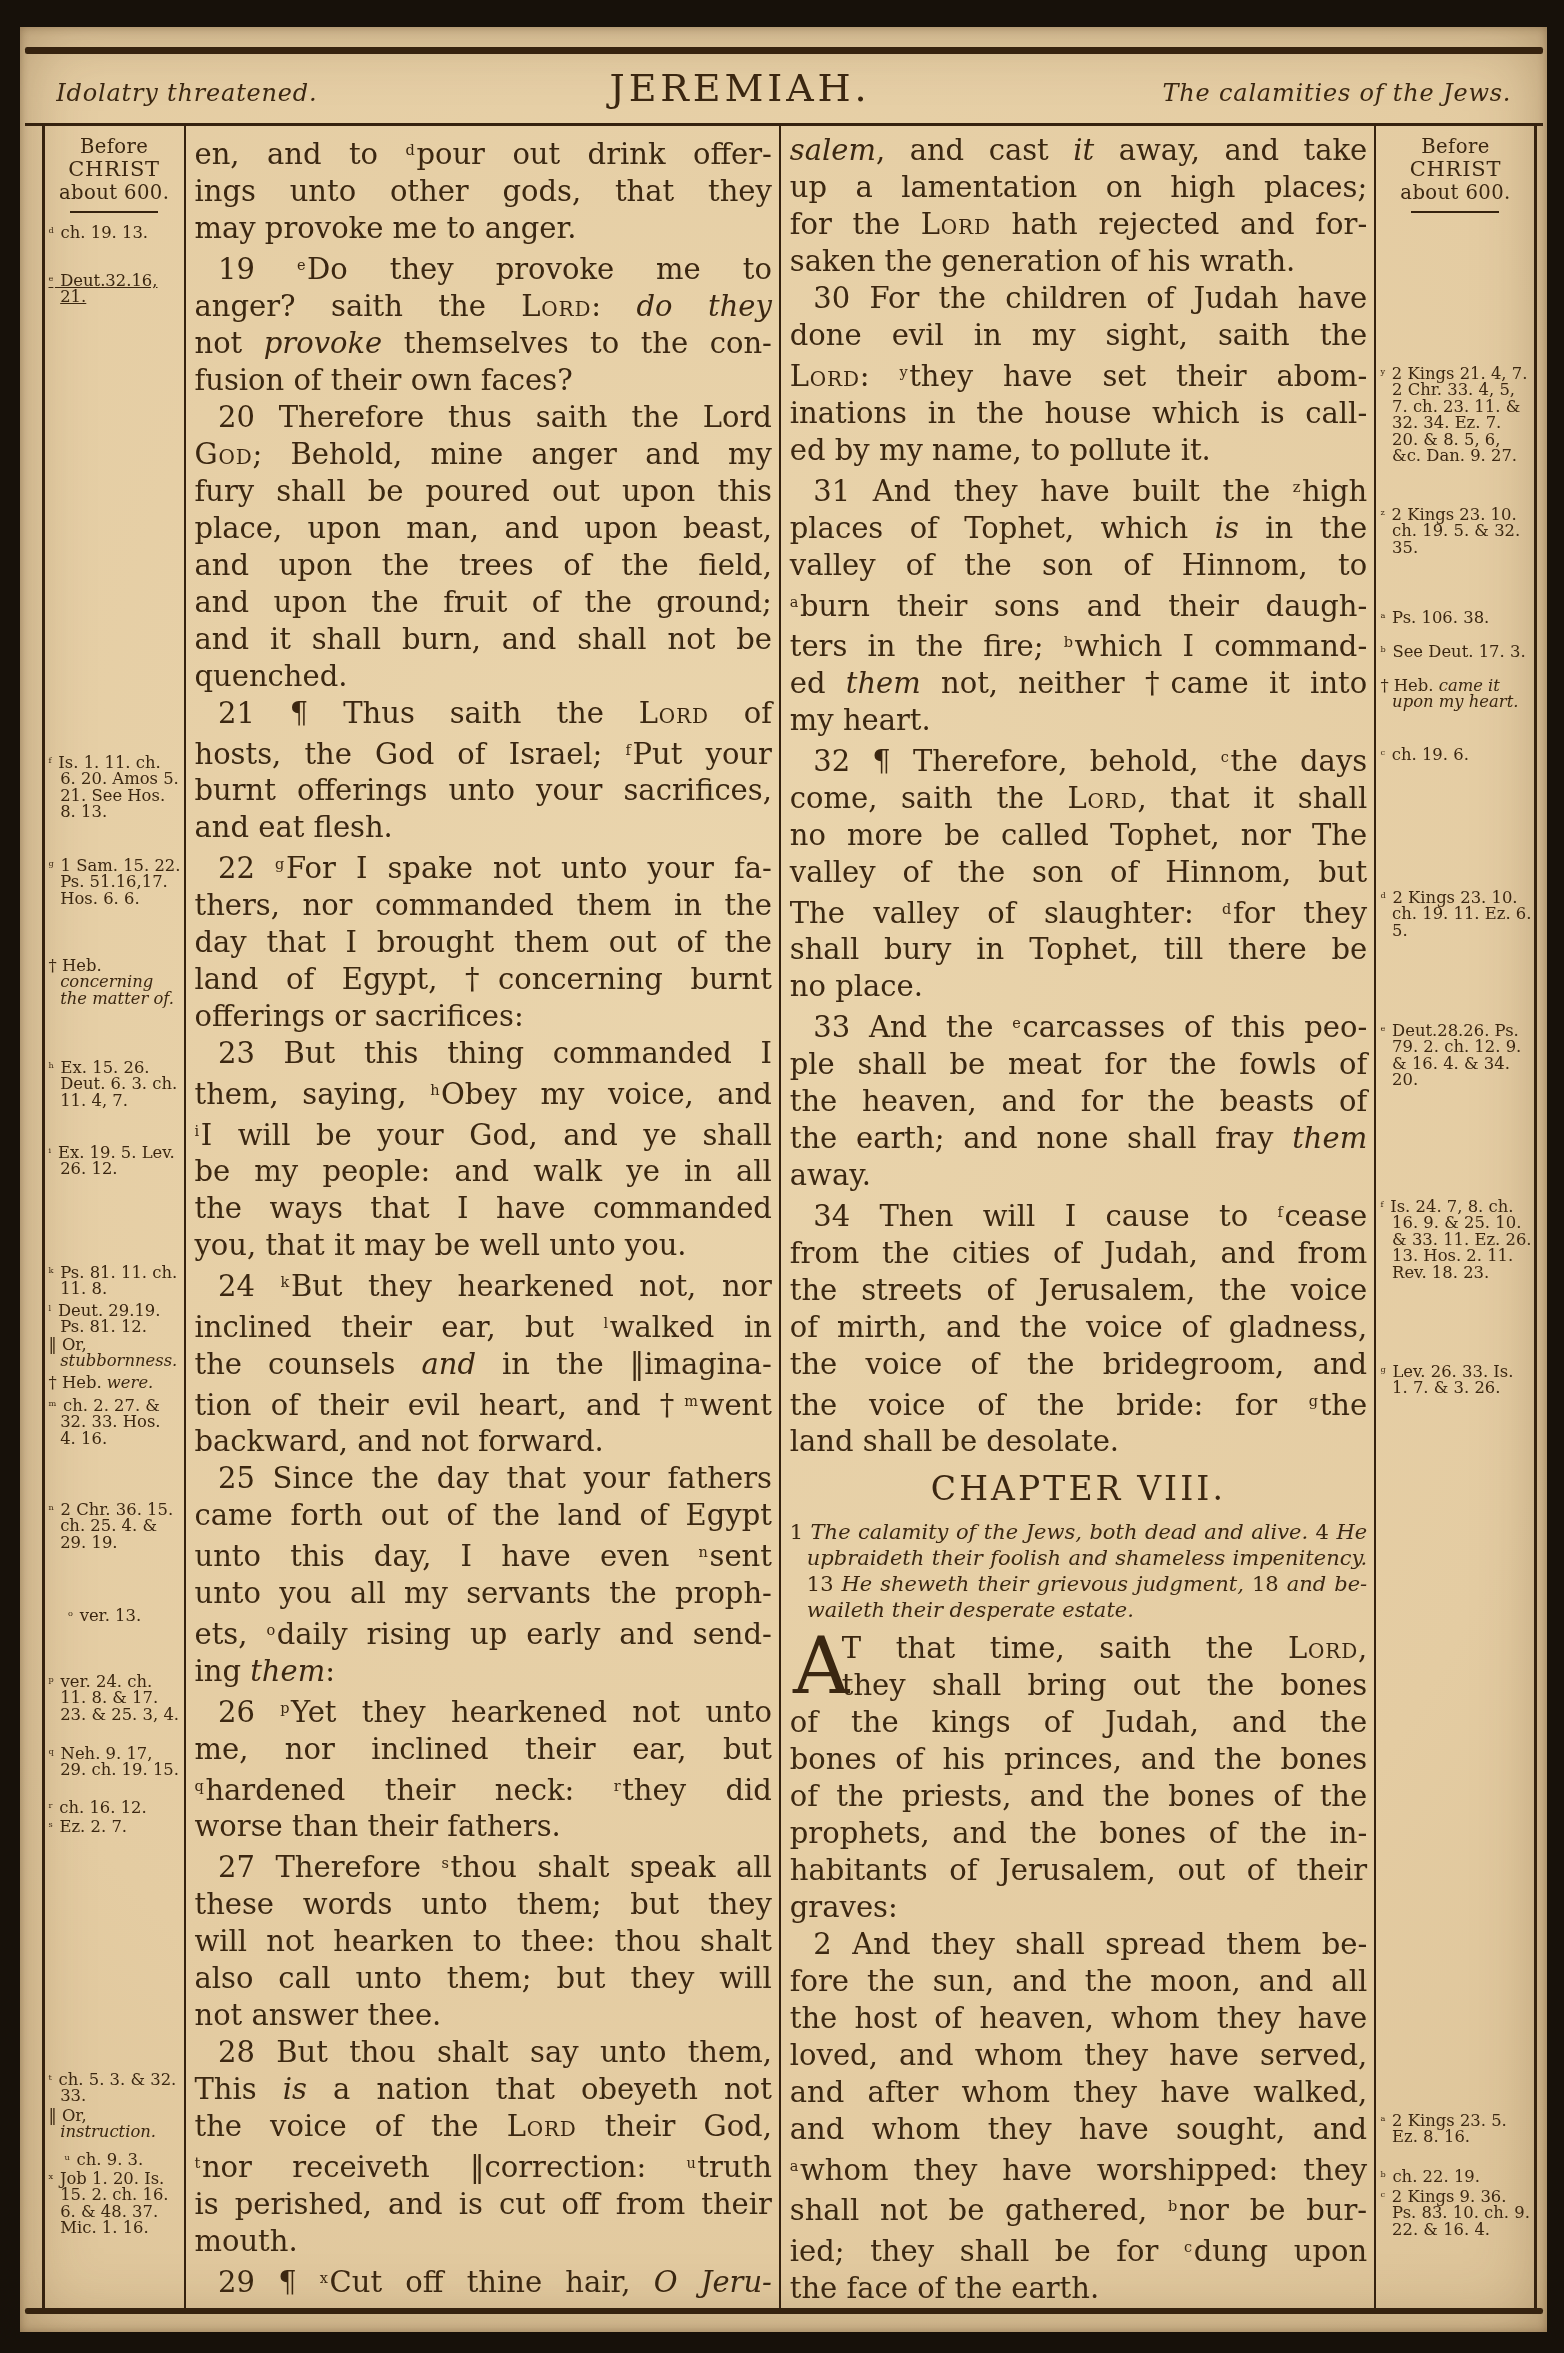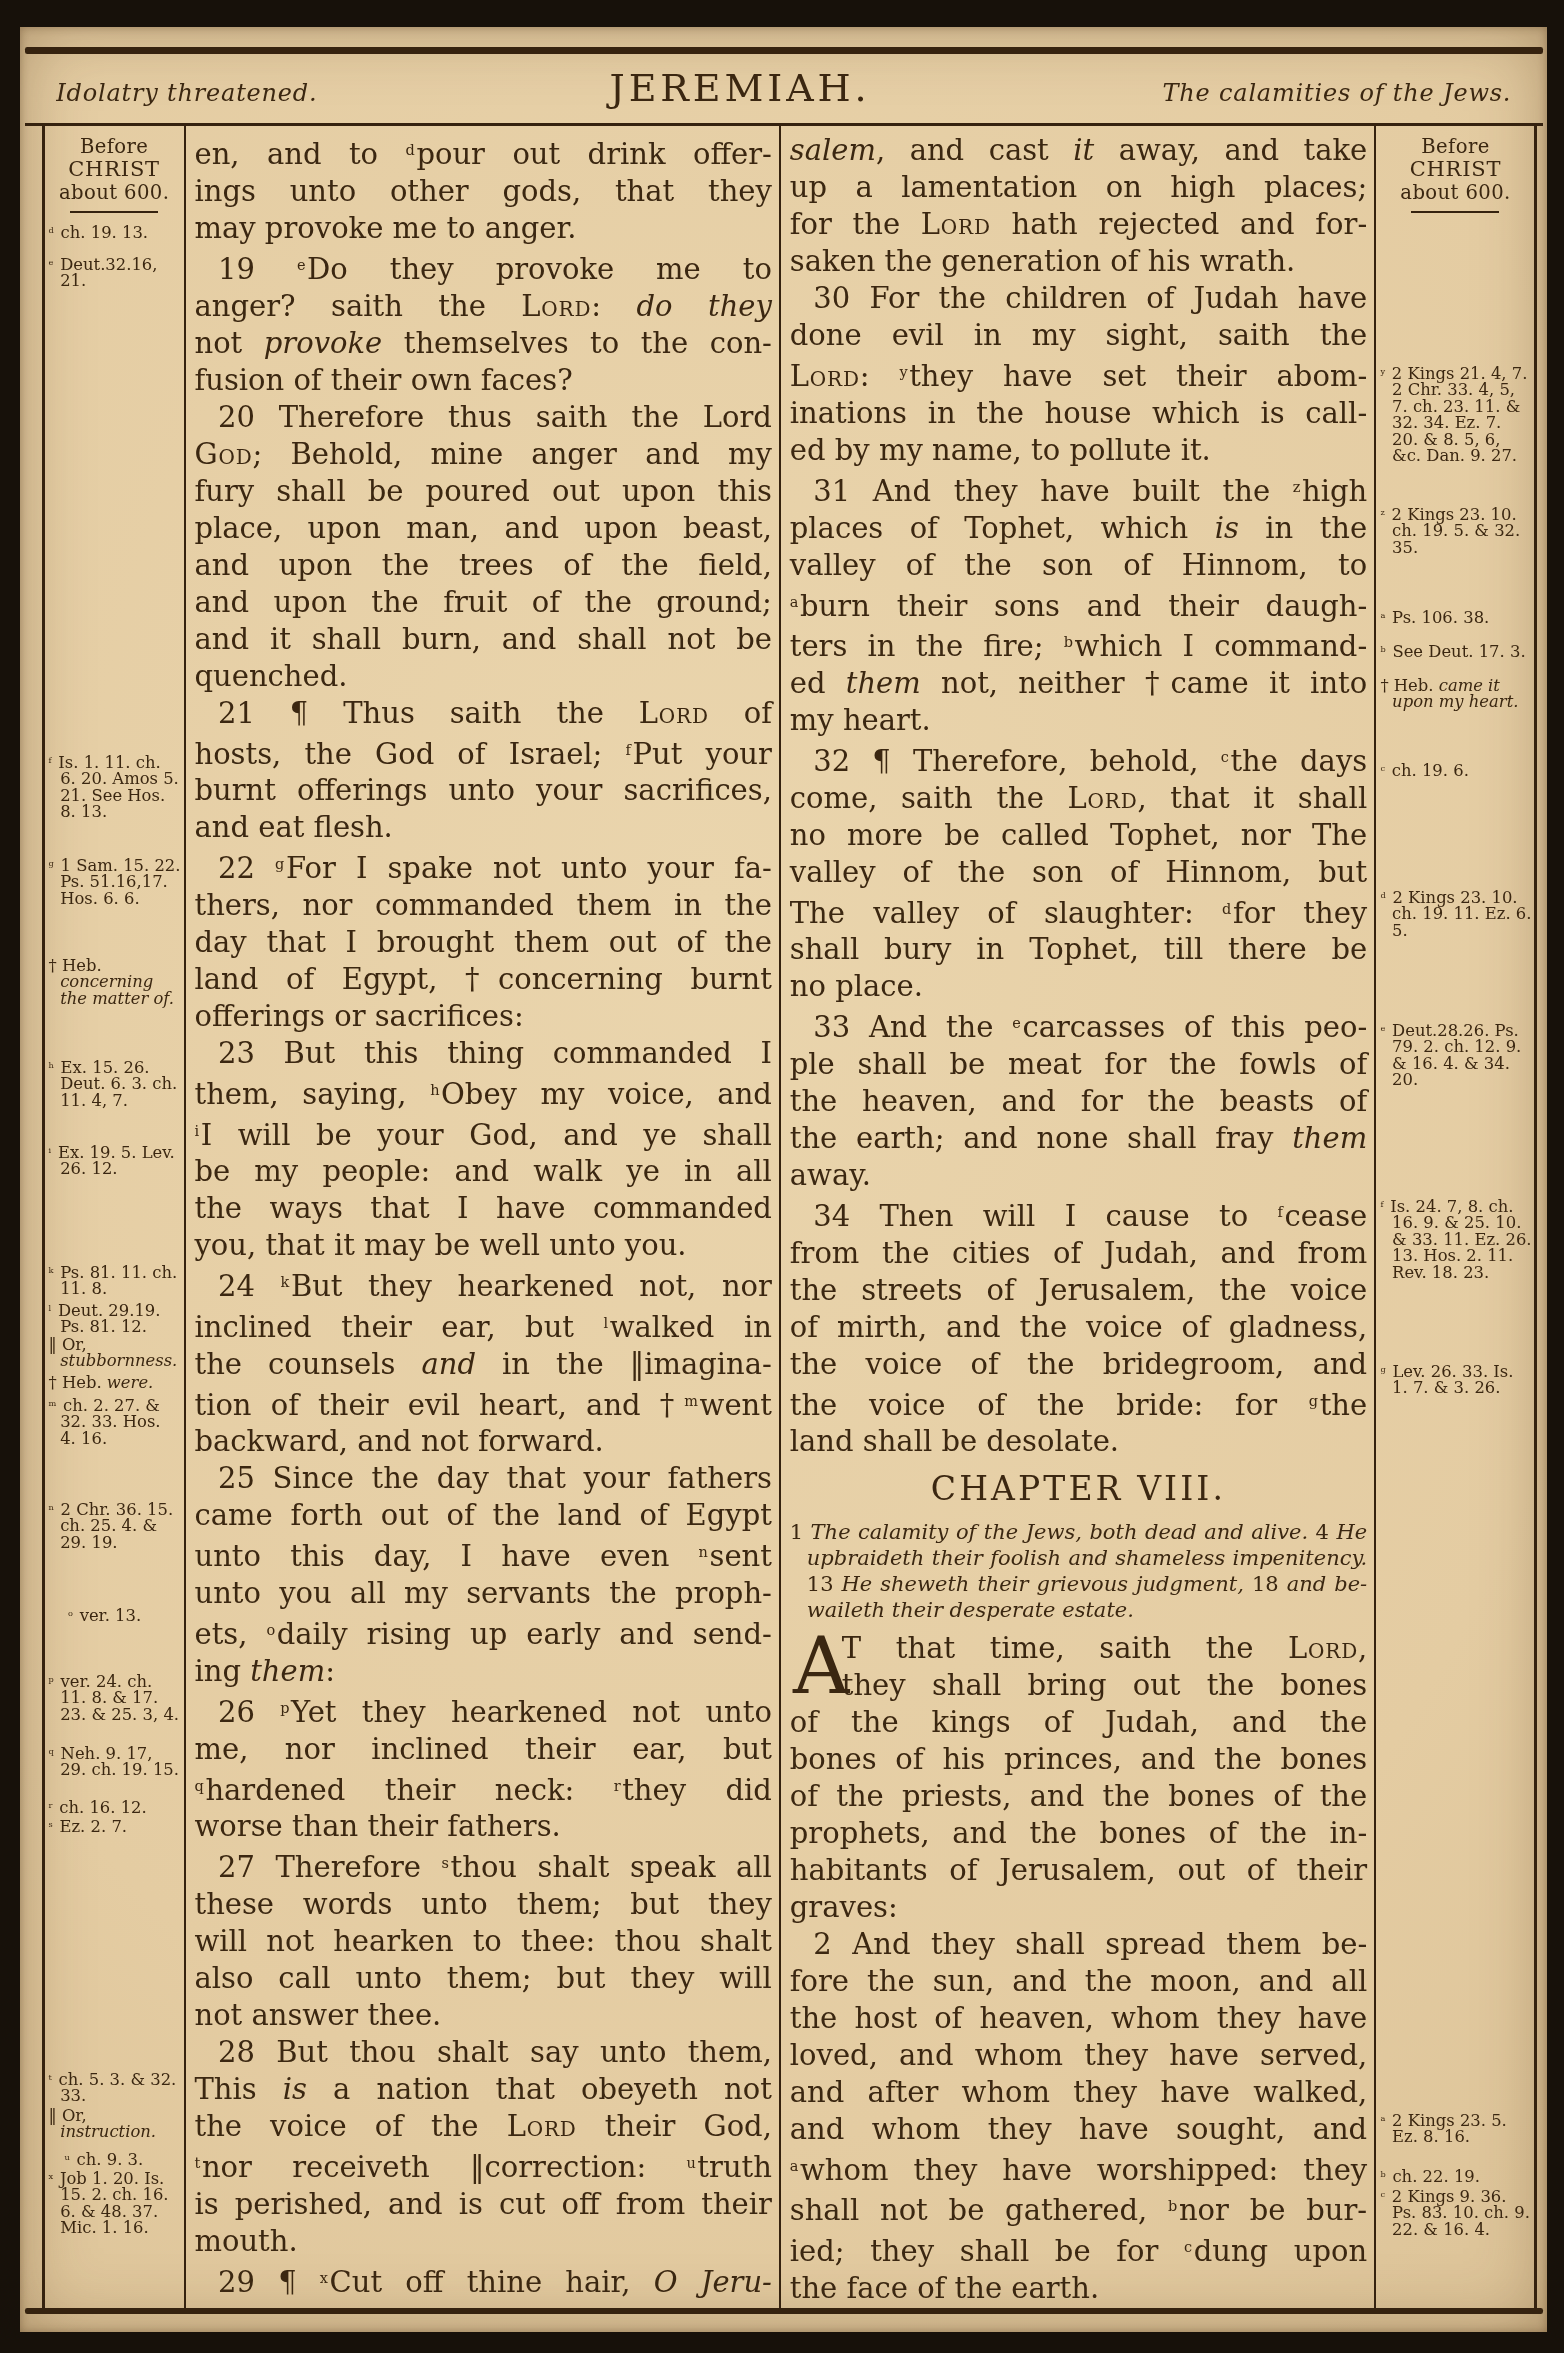--- a/index.html
+++ b/index.html
@@ -64,21 +64,21 @@
     <div class="vline"></div>
 
     <div class="notes notes-l" id="notes-left">
       <div class="bc">
         <div>Before</div>
         <div class="l2">CHRIST</div>
         <div>about 600.</div>
         <hr class="bc-rule">
       </div>
     <div class="note" style="top: 96px;"><sup class="ref">d</sup> ch. 19. 13.</div>
-        <div class="note" style="top: 128px;"><sup class="ref">e</sup> Deut.32.16, 21.</div>
+        <div class="note" style="top: 144px; text-decoration: underline;"><sup class="ref">e</sup> Deut.32.16, 21.</div>
         <div class="note" style="top: 626px;"><sup class="ref">f</sup> Is. 1. 11. ch. 6. 20. Amos 5. 21. See Hos. 8. 13.</div>
         <div class="note" style="top: 729px;"><sup class="ref">g</sup> 1 Sam. 15. 22. Ps. 51.16,17. Hos. 6. 6.</div>
         <div class="note" style="top: 832px;">† Heb. <i>concerning the matter of.</i></div>
         <div class="note" style="top: 931px;"><sup class="ref">h</sup> Ex. 15. 26. Deut. 6. 3. ch. 11. 4, 7.</div>
         <div class="note" style="top: 1016px;"><sup class="ref">i</sup> Ex. 19. 5. Lev. 26. 12.</div>
         <div class="note" style="top: 1136px;"><sup class="ref">k</sup> Ps. 81. 11. ch. 11. 8.</div>
         <div class="note" style="top: 1174px;"><sup class="ref">l</sup> Deut. 29.19. Ps. 81. 12.</div>
         <div class="note" style="top: 1211px;">‖ Or, <i>stubbornness.</i></div>
         <div class="note" style="top: 1249px;">† Heb. <i>were.</i></div>
         <div class="note" style="top: 1269px;"><sup class="ref">m</sup> ch. 2. 27. &amp; 32. 33. Hos. 4. 16.</div>
@@ -240,21 +240,21 @@
         <div>Before</div>
         <div class="l2">CHRIST</div>
         <div>about 600.</div>
         <hr class="bc-rule">
       </div>
     <div class="note" style="top: 237px;"><sup class="ref">y</sup> 2 Kings 21. 4, 7. 2 Chr. 33. 4, 5, 7. ch. 23. 11. &amp; 32. 34. Ez. 7. 20. &amp; 8. 5, 6, &amp;c. Dan. 9. 27.</div>
         <div class="note" style="top: 378px;"><sup class="ref">z</sup> 2 Kings 23. 10. ch. 19. 5. &amp; 32. 35.</div>
         <div class="note" style="top: 481px;"><sup class="ref">a</sup> Ps. 106. 38.</div>
         <div class="note" style="top: 515px;"><sup class="ref">b</sup> See Deut. 17. 3.</div>
         <div class="note" style="top: 552px;">† Heb. <i>came it upon my heart.</i></div>
-        <div class="note" style="top: 634px;"><sup class="ref">c</sup> ch. 19. 6.</div>
+        <div class="note" style="top: 618px;"><sup class="ref">c</sup> ch. 19. 6.</div>
         <div class="note" style="top: 761px;"><sup class="ref">d</sup> 2 Kings 23. 10. ch. 19. 11. Ez. 6. 5.</div>
         <div class="note" style="top: 894px;"><sup class="ref">e</sup> Deut.28.26. Ps. 79. 2. ch. 12. 9. &amp; 16. 4. &amp; 34. 20.</div>
         <div class="note" style="top: 1070px;"><sup class="ref">f</sup> Is. 24. 7, 8. ch. 16. 9. &amp; 25. 10. &amp; 33. 11. Ez. 26. 13. Hos. 2. 11. Rev. 18. 23.</div>
         <div class="note" style="top: 1235px;"><sup class="ref">g</sup> Lev. 26. 33. Is. 1. 7. &amp; 3. 26.</div>
         <div class="note" style="top: 1984px;"><sup class="ref">a</sup> 2 Kings 23. 5. Ez. 8. 16.</div>
         <div class="note" style="top: 2040px;"><sup class="ref">b</sup> ch. 22. 19.</div>
         <div class="note" style="top: 2060px;"><sup class="ref">c</sup> 2 Kings 9. 36. Ps. 83. 10. ch. 9. 22. &amp; 16. 4.</div>
       </div>
 
     <div class="vline"></div>

